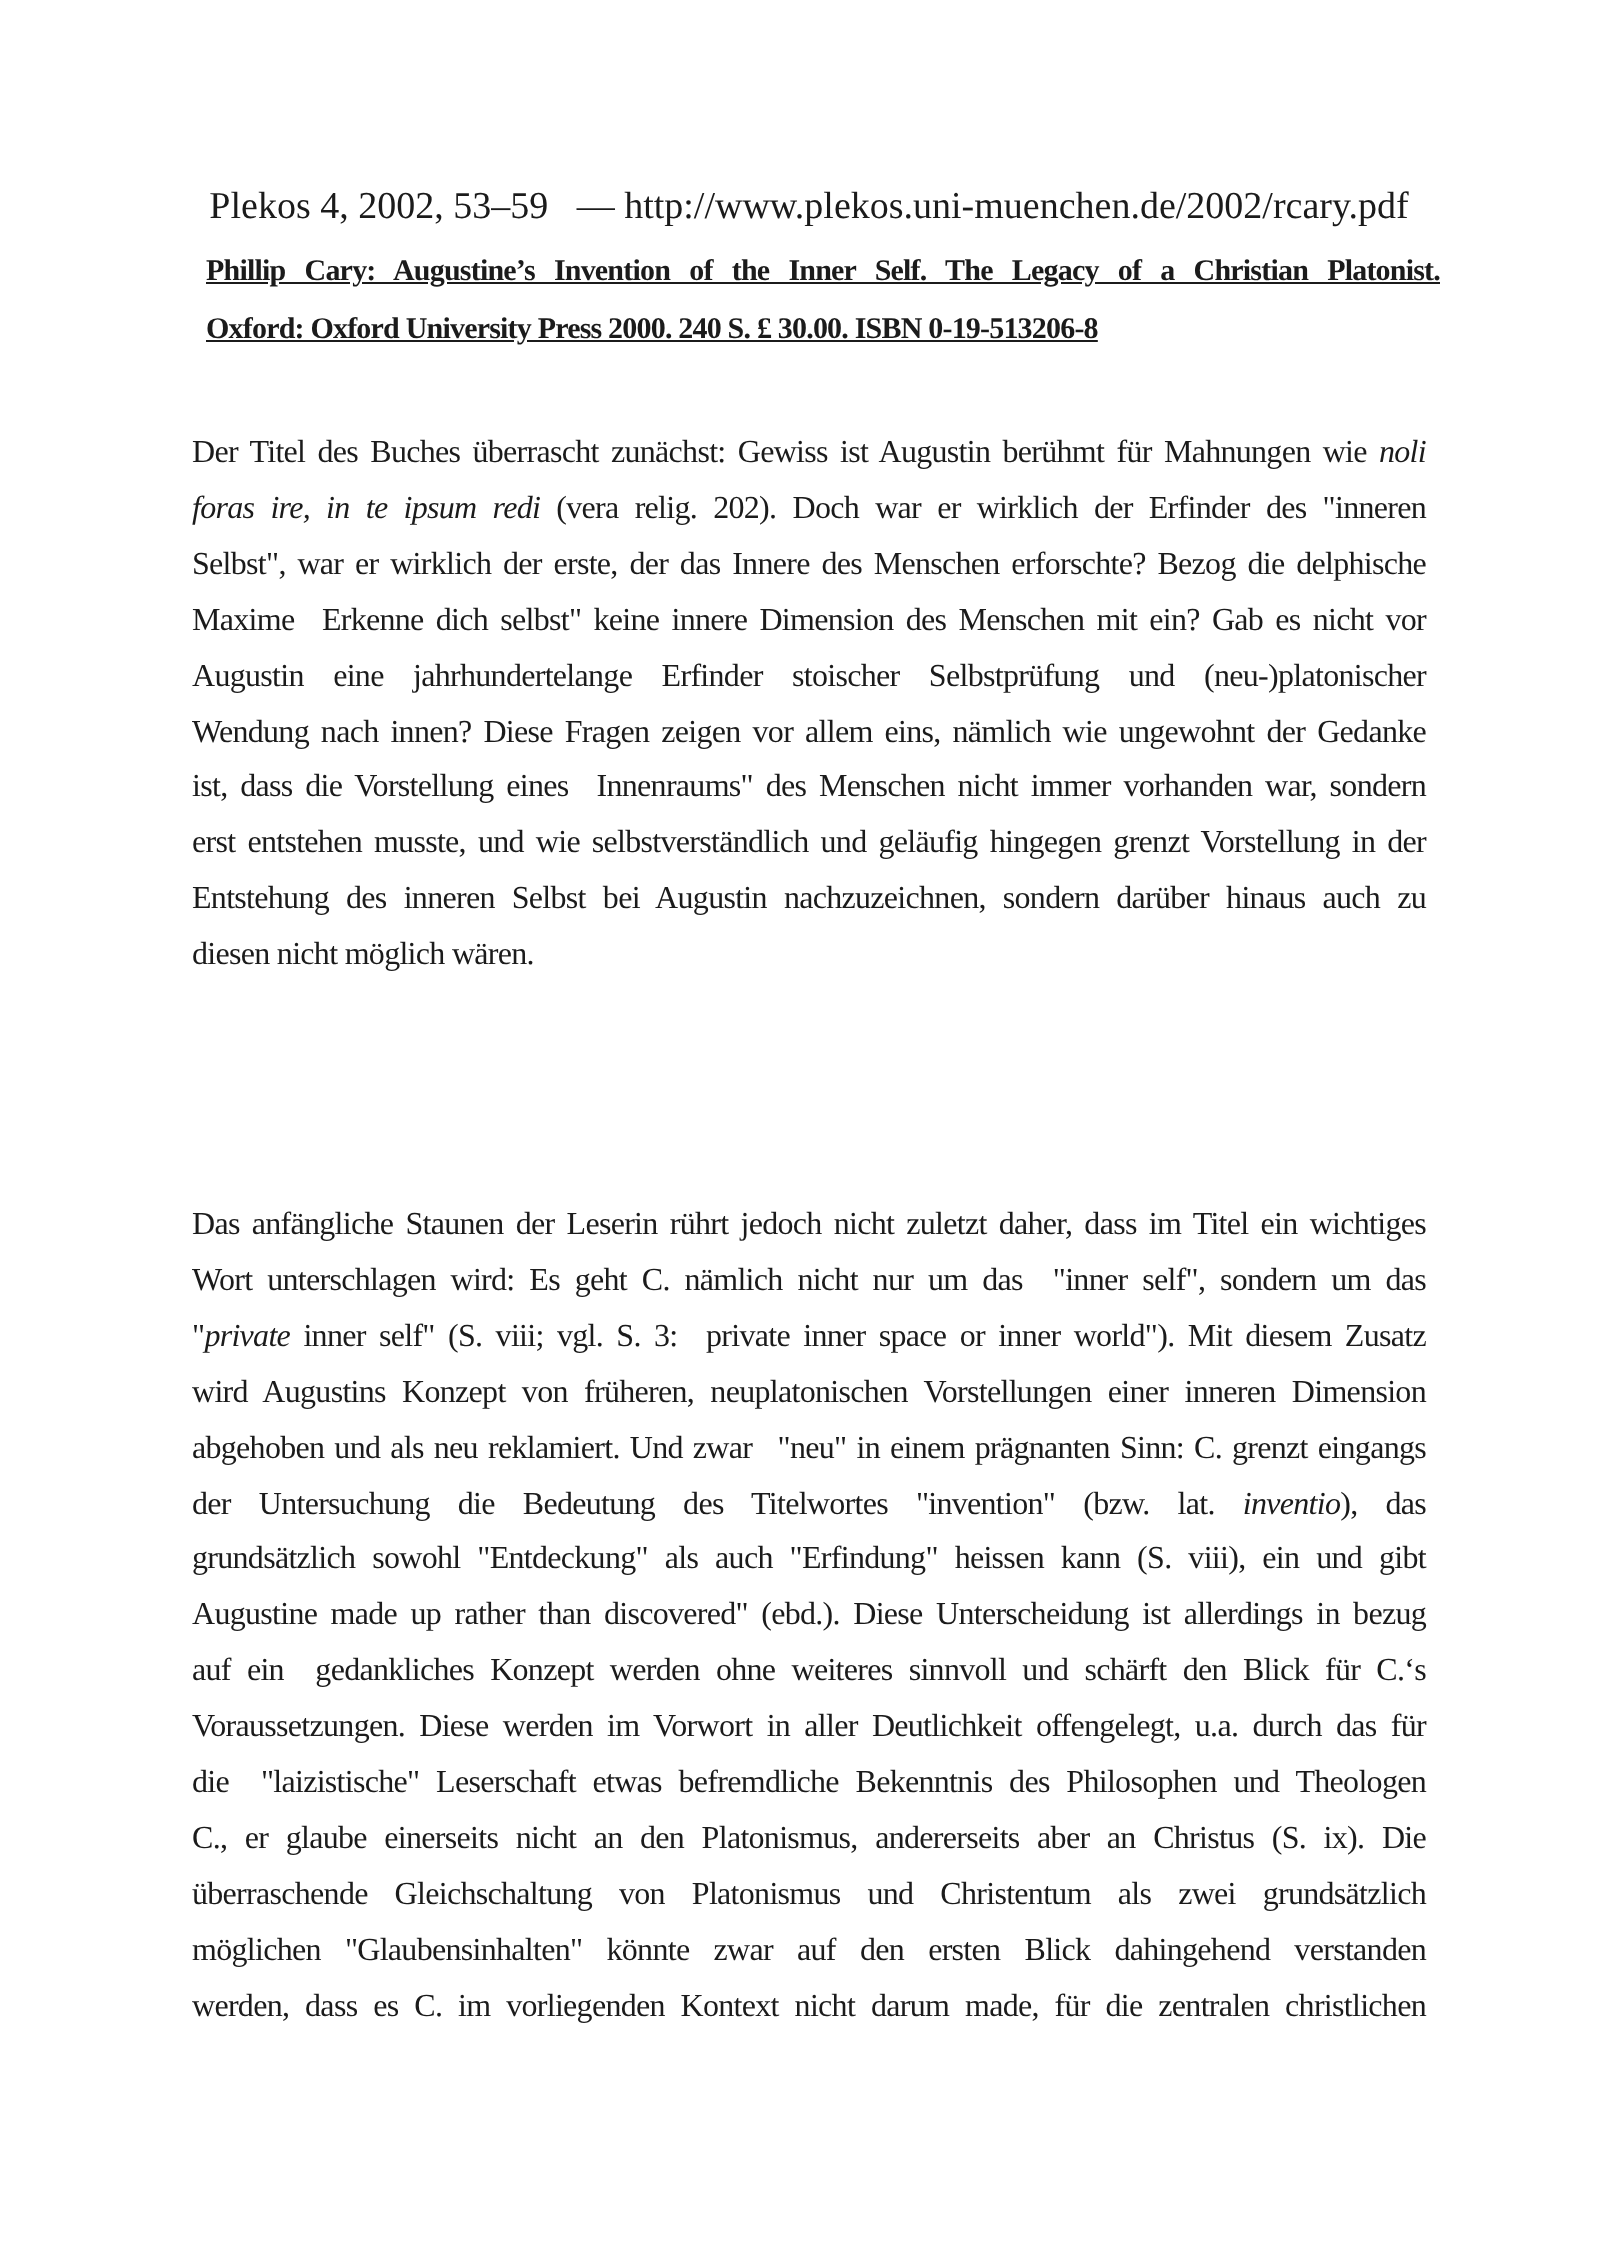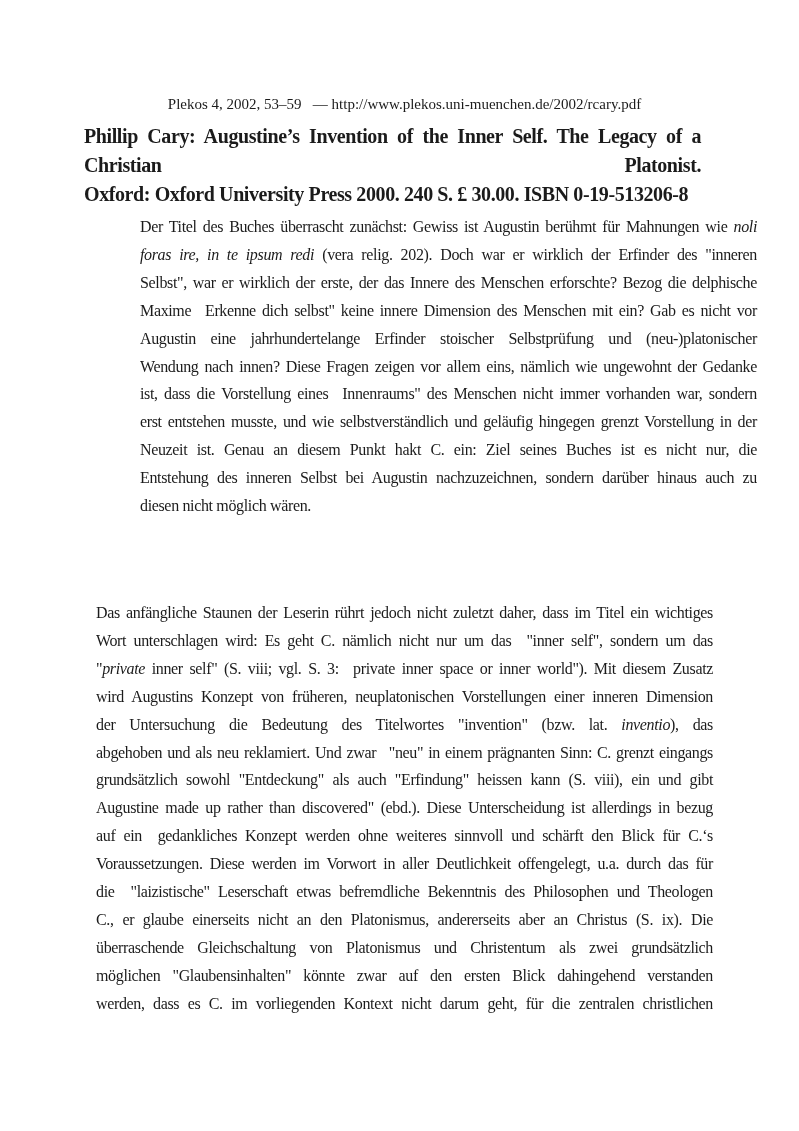--- a/index.html
+++ b/index.html
@@ -8,38 +8,39 @@
     width: 799px;
     height: 1131px;
     background: #ffffff;
     font-family: "Liberation Serif", "DejaVu Serif", serif;
     color: #1b1b1b;
     overflow: hidden;
   }
   .header {
     position: absolute;
     left: 96px; top: 95px; width: 617px;
-    font-size: 15px; line-height: 18px;
+    font-size: 19px; line-height: 18px;
     text-align: center;
     white-space: pre;
   }
   .title {
     position: absolute;
-    left: 84px; top: 122px; width: 617px;
+    left: 103px; top: 122px; width: 617px;
     font-weight: bold;
-    font-size: 20px; line-height: 29px;
+    font-size: 15px; line-height: 29px;
     letter-spacing: -0.4px;
+    text-decoration: underline;
   }
   .para {
     position: absolute;
     left: 96px; width: 617px;
     font-size: 16px; line-height: 27.9px;
     letter-spacing: -0.35px;
   }
-  #para-0 { top: 213px; margin-left: 44px; }
+  #para-0 { top: 213px; }
   #para-1 { top: 599px; }
   .line {
     text-align: justify;
     text-align-last: justify;
   }
   .line.flush-left { text-align-last: left; }
   .it { font-style: italic; }
 </style>
 </head>
 <body>
@@ -54,35 +55,34 @@
 
   <div class="para" id="para-0">
       <div class="line"><span>Der Titel des Buches überrascht zunächst: Gewiss ist Augustin berühmt für Mahnungen wie </span><span class="it">noli</span></div>
       <div class="line"><span class="it">foras ire, in te ipsum redi</span><span> (vera relig. 202). Doch war er wirklich der Erfinder des "inneren</span></div>
       <div class="line"><span>Selbst", war er wirklich der erste, der das Innere des Menschen erforschte? Bezog die delphische</span></div>
       <div class="line"><span>Maxime  Erkenne dich selbst" keine innere Dimension des Menschen mit ein? Gab es nicht vor</span></div>
       <div class="line"><span>Augustin eine jahrhundertelange Erfinder stoischer Selbstprüfung und (neu-)platonischer</span></div>
       <div class="line"><span>Wendung nach innen? Diese Fragen zeigen vor allem eins, nämlich wie ungewohnt der Gedanke</span></div>
       <div class="line"><span>ist, dass die Vorstellung eines  Innenraums" des Menschen nicht immer vorhanden war, sondern</span></div>
       <div class="line"><span>erst entstehen musste, und wie selbstverständlich und geläufig hingegen grenzt Vorstellung in der</span></div>
-      <div class="line"><span>Neuzeit ist. Genau an diesem Punkt hakt C. ein: Ziel seines Buches ist es nicht nur, die</span></div>
       <div class="line"><span>Entstehung des inneren Selbst bei Augustin nachzuzeichnen, sondern darüber hinaus auch zu</span></div>
       <div class="line flush-left"><span>diesen nicht möglich wären.</span></div>
     </div>
 
   <div class="para" id="para-1">
       <div class="line"><span>Das anfängliche Staunen der Leserin rührt jedoch nicht zuletzt daher, dass im Titel ein wichtiges</span></div>
       <div class="line"><span>Wort unterschlagen wird: Es geht C. nämlich nicht nur um das  "inner self", sondern um das</span></div>
       <div class="line"><span>"</span><span class="it">private</span><span> inner self" (S. viii; vgl. S. 3:  private inner space or inner world"). Mit diesem Zusatz</span></div>
       <div class="line"><span>wird Augustins Konzept von früheren, neuplatonischen Vorstellungen einer inneren Dimension</span></div>
+      <div class="line"><span>abgehoben und als neu reklamiert. Und zwar  "neu" in einem prägnanten Sinn: C. grenzt eingangs</span></div>
       <div class="line"><span>der Untersuchung die Bedeutung des Titelwortes "invention" (bzw. lat. </span><span class="it">inventio</span><span>), das</span></div>
-      <div class="line"><span>abgehoben und als neu reklamiert. Und zwar  "neu" in einem prägnanten Sinn: C. grenzt eingangs</span></div>
       <div class="line"><span>grundsätzlich sowohl "Entdeckung" als auch "Erfindung" heissen kann (S. viii), ein und gibt</span></div>
       <div class="line"><span>Augustine made up rather than discovered" (ebd.). Diese Unterscheidung ist allerdings in bezug</span></div>
       <div class="line"><span>auf ein  gedankliches Konzept werden ohne weiteres sinnvoll und schärft den Blick für C.‘s</span></div>
       <div class="line"><span>Voraussetzungen. Diese werden im Vorwort in aller Deutlichkeit offengelegt, u.a. durch das für</span></div>
       <div class="line"><span>die  "laizistische" Leserschaft etwas befremdliche Bekenntnis des Philosophen und Theologen</span></div>
       <div class="line"><span>C., er glaube einerseits nicht an den Platonismus, andererseits aber an Christus (S. ix). Die</span></div>
       <div class="line"><span>überraschende Gleichschaltung von Platonismus und Christentum als zwei grundsätzlich</span></div>
       <div class="line"><span>möglichen "Glaubensinhalten" könnte zwar auf den ersten Blick dahingehend verstanden</span></div>
-      <div class="line"><span>werden, dass es C. im vorliegenden Kontext nicht darum geht, für die zentralen christlichen</span></div>
+      <div class="line"><span>werden, dass es C. im vorliegenden Kontext nicht darum made, für die zentralen christlichen</span></div>
     </div>
 </div>
 
 </body></html>

